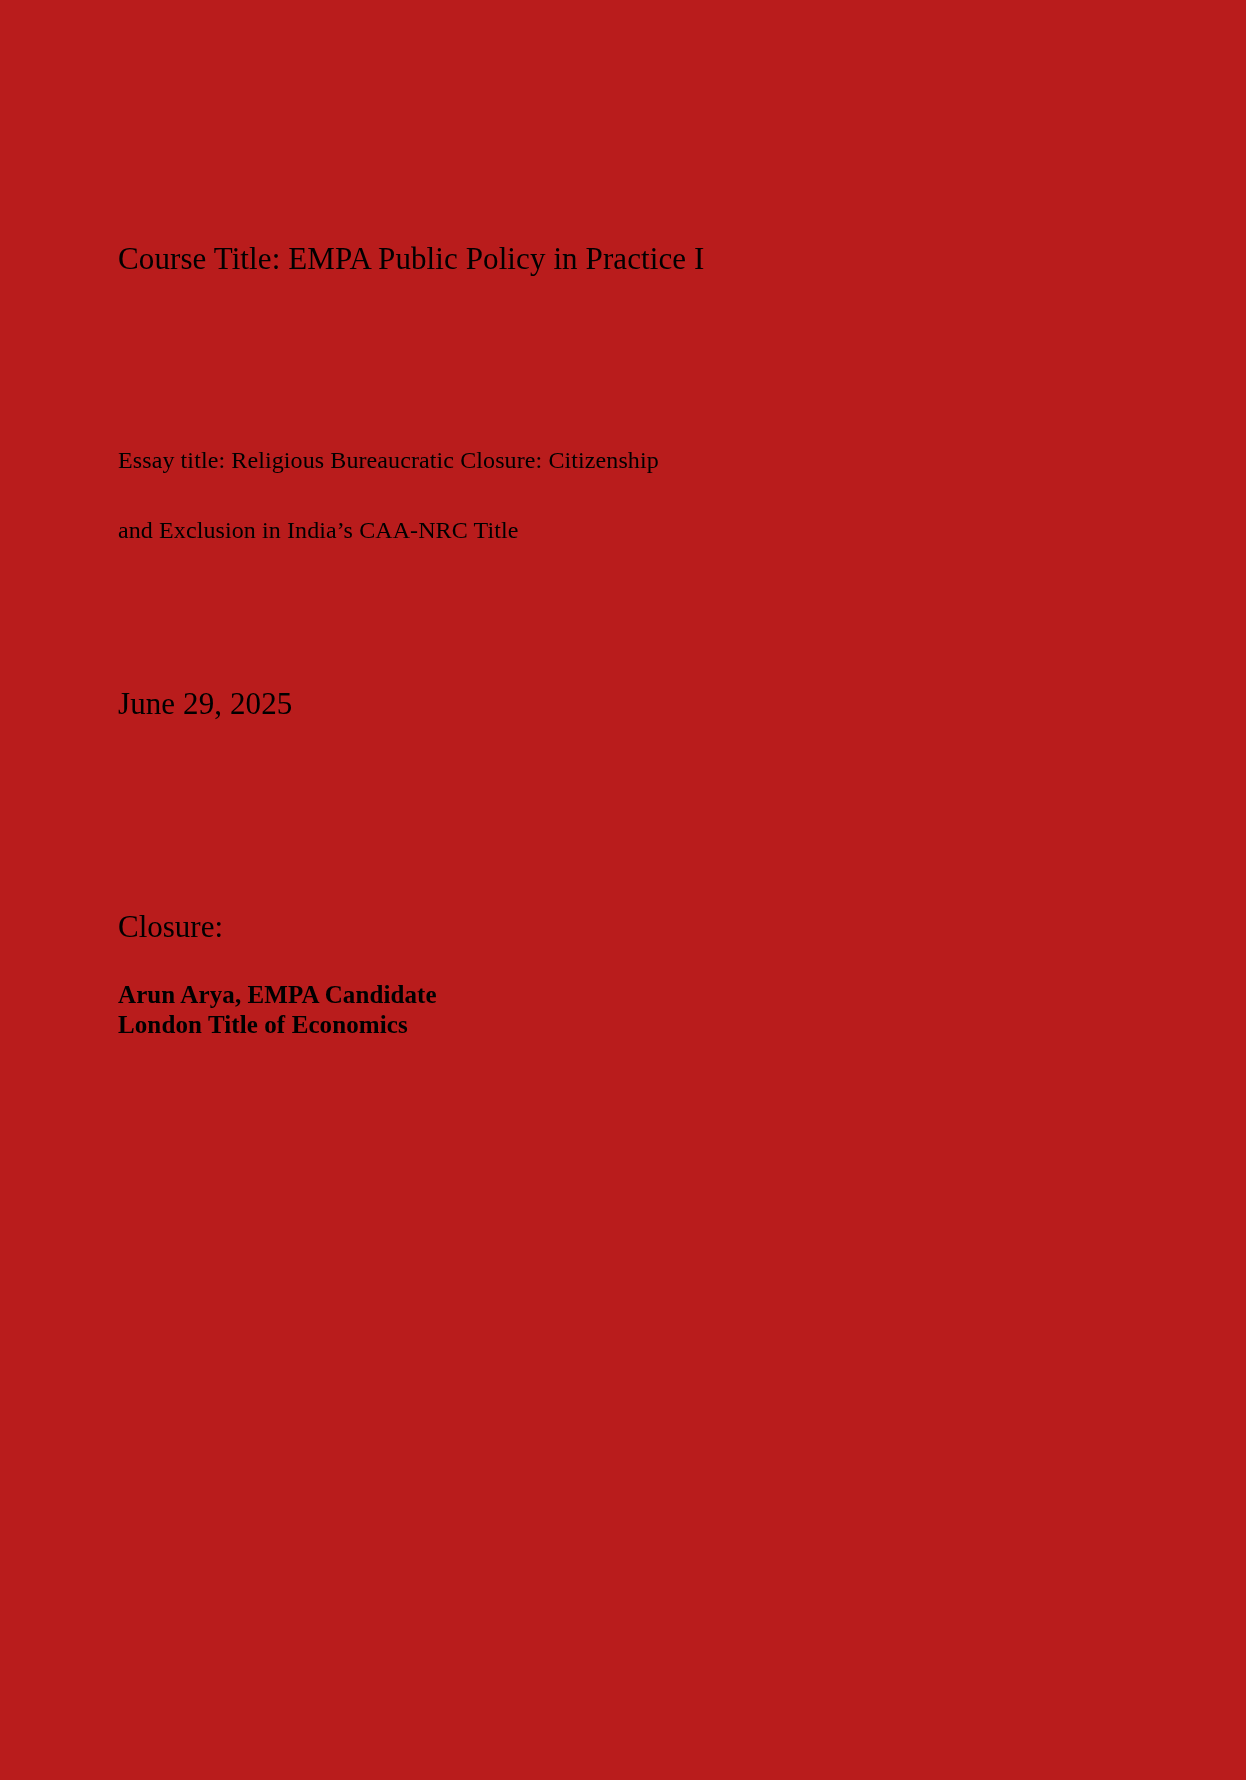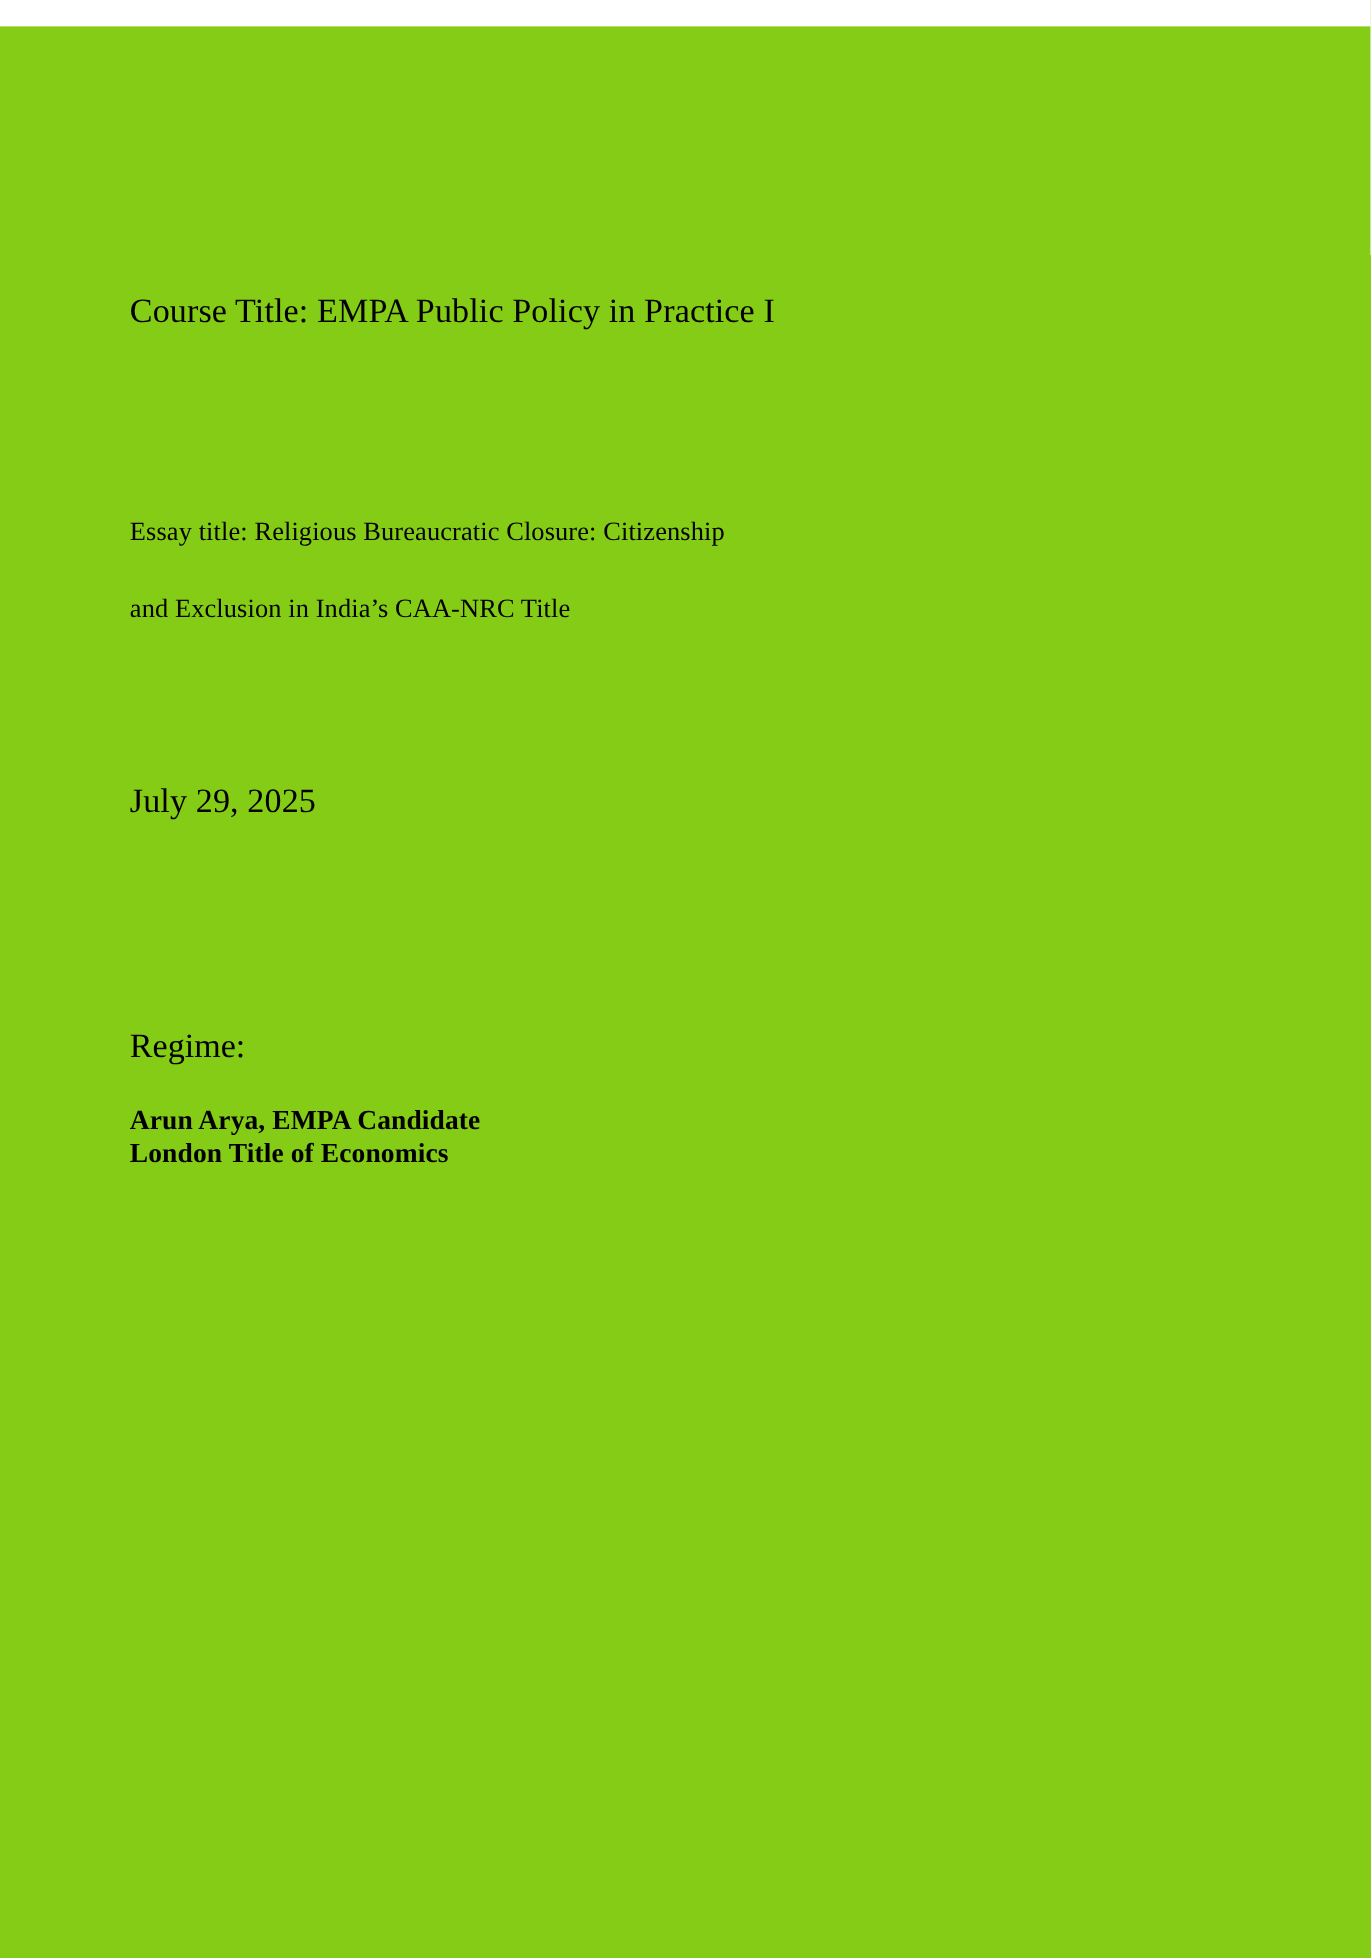--- a/index.html
+++ b/index.html
@@ -14,22 +14,21 @@
     position: relative;
     overflow: hidden;
     font-family: "Liberation Serif", "DejaVu Serif", serif;
     color: #000000;
     -webkit-font-smoothing: antialiased;
   }
 
   .page {
     position: absolute;
     inset: 0;
-    background: #84cc16;
-    margin-top: 24px;
+    background: #b91c1c;
   }
 
   .content {
     position: absolute;
     left: 118px;
     top: 243px;
     width: 900px;
   }
 
   .line {
@@ -93,25 +92,25 @@
 
     <div class="spacer gap-title"></div>
 
     <div class="title-block">
       <span class="line">Essay title: Religious Bureaucratic Closure: Citizenship</span>
       <span class="line">and Exclusion in India’s CAA-NRC Title</span>
     </div>
 
     <div class="spacer gap-date"></div>
 
-    <div class="meta line">July 29, 2025</div>
+    <div class="meta line">June 29, 2025</div>
 
     <div class="spacer gap-author"></div>
 
-    <div class="author-label line">Regime:</div>
+    <div class="author-label line">Closure:</div>
 
     <div class="spacer gap-author-name"></div>
 
     <div class="author-name">
       <span class="line">Arun Arya, EMPA Candidate</span>
       <span class="line">London Title of Economics</span>
     </div>
 
   </div>
 </div>

